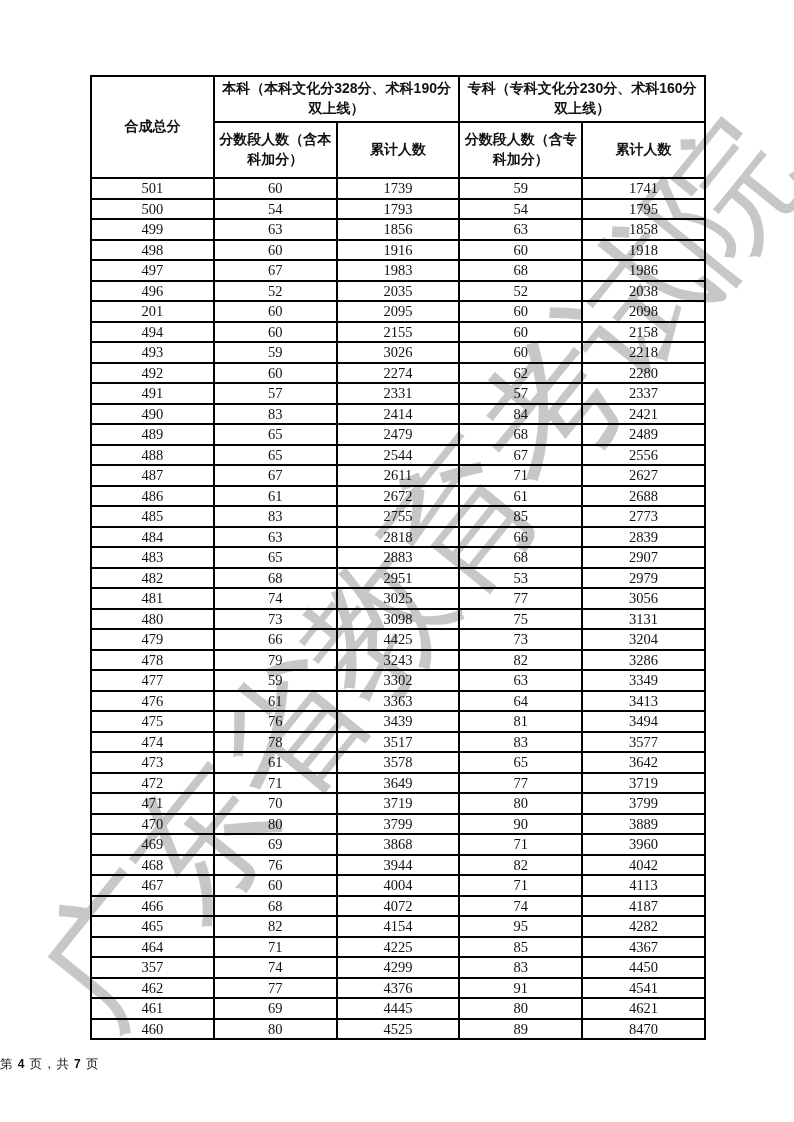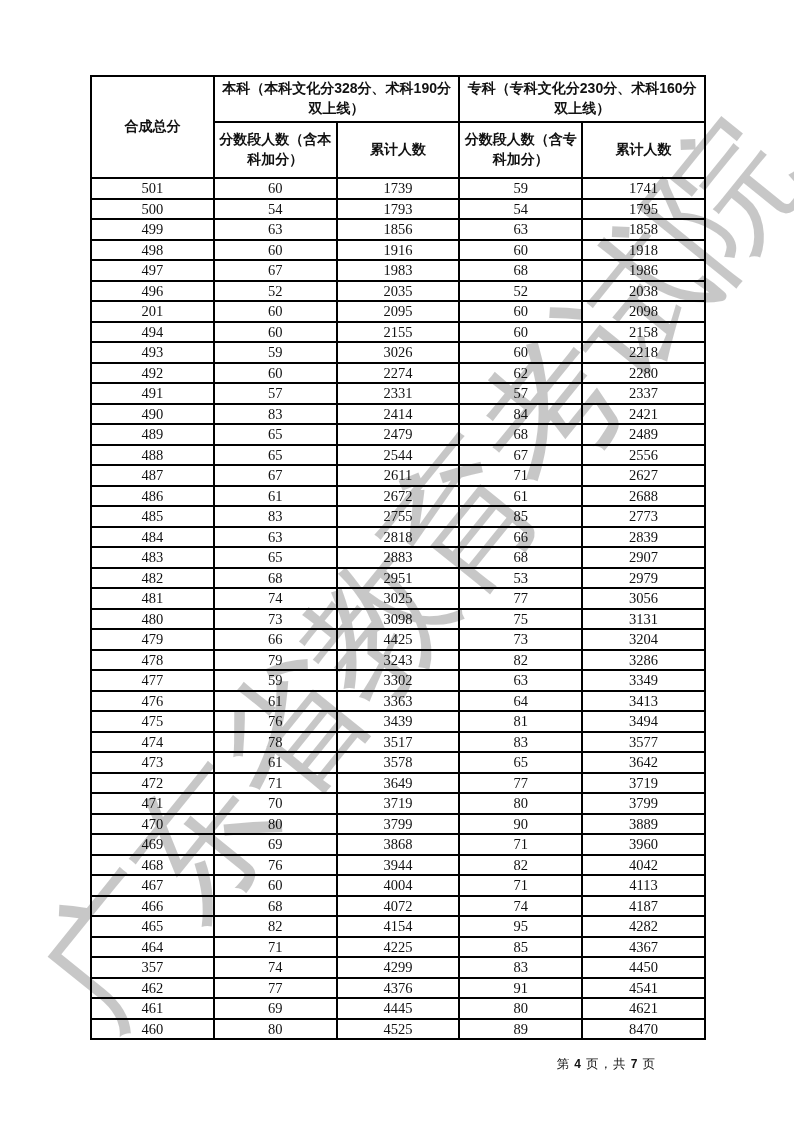--- a/index.html
+++ b/index.html
@@ -65,21 +65,21 @@
     font-family: "Liberation Serif", "DejaVu Serif", serif;
     font-size: 14.5px;
     height: 18.5px;
     line-height: 18.5px;
   }
   .page-footer {
     position: absolute;
     left: 0;
     top: 1056px;
     width: 656px;
-    text-align: right;
+    text-align: left;
     font-size: 12.5px;
     z-index: 2;
     font-family: "Liberation Serif", "DejaVu Serif", serif;
     letter-spacing: 1px;
   }
   .page-footer .num {
     font-weight: bold;
     font-family: "Liberation Sans", "DejaVu Sans", sans-serif;
     font-size: 12px;
   }

